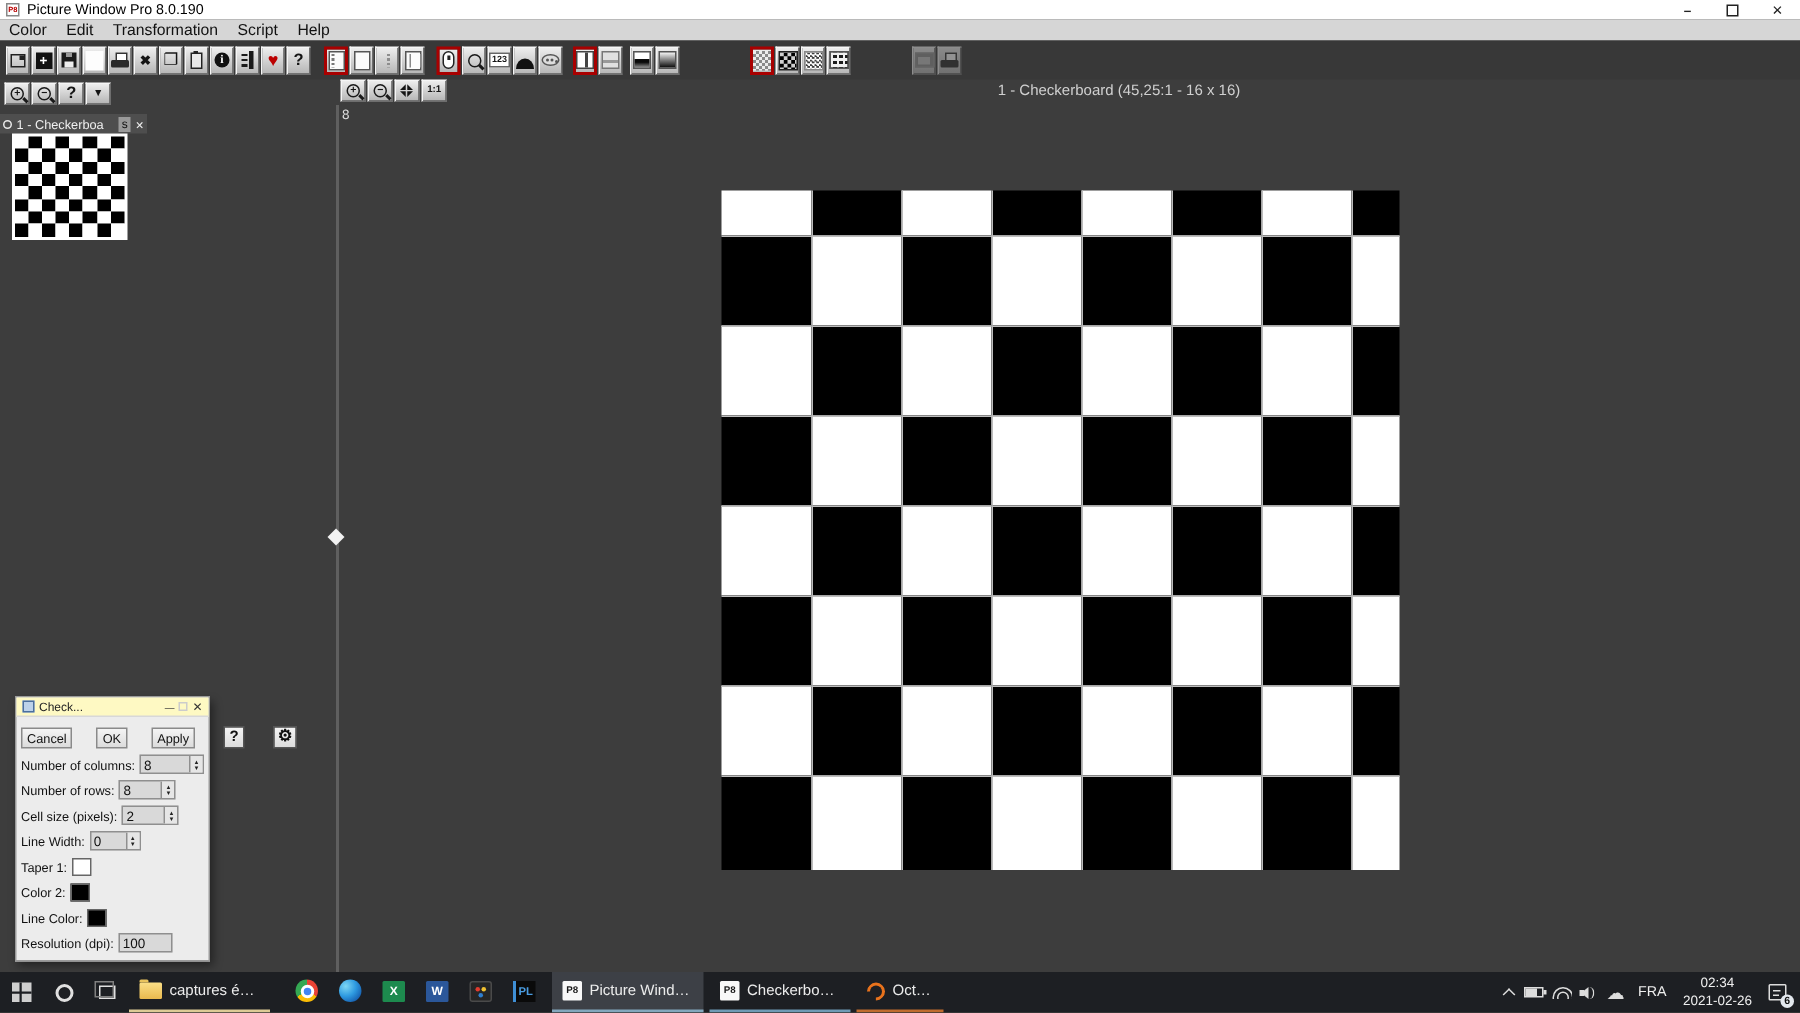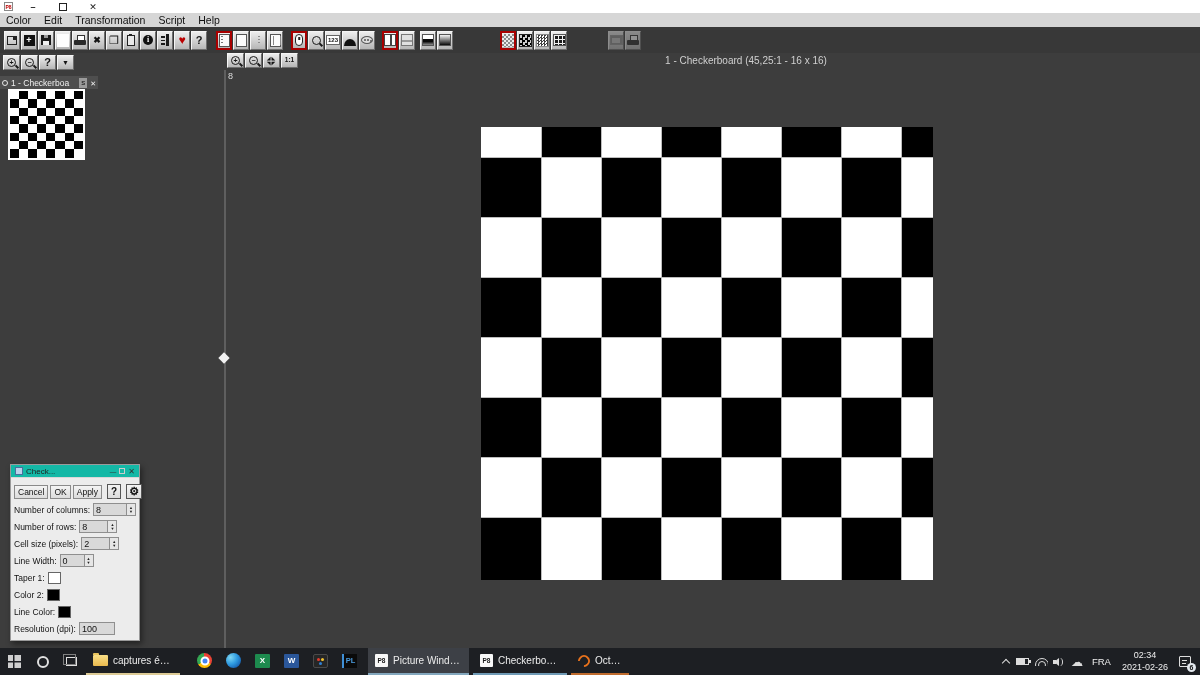--- a/index.html
+++ b/index.html
@@ -96,28 +96,28 @@
   #thumb{position:absolute;top:89px;left:8px;width:77px;height:71px;background:#fff;padding:2px}
   #thumb-grid{width:100%;height:100%;display:flex;flex-direction:column}
 
   
   #canvas-checker{position:absolute;left:481px;top:127px;width:452px;height:453px}
   .crow{display:flex}
   .ccell{flex:none}
 
   
   #dialog{position:absolute;left:10px;top:464px;width:130px;background:#ececec;border:1px solid #9a9a9a;box-shadow:2px 3px 6px rgba(0,0,0,.45);font-size:8.5px}
-  #dialog-titlebar{height:13px;background:#14b8a6;display:flex;align-items:center;gap:3px;padding:0 4px;border-bottom:1px solid #d8d8d8}
+  #dialog-titlebar{height:13px;background:#fef9c3;display:flex;align-items:center;gap:3px;padding:0 4px;border-bottom:1px solid #d8d8d8}
   .dlg-ico{width:8px;height:8px;background:#bcd2ea;border:1px solid #4a6f9e;flex:none}
   #dialog-title{flex:1;font-size:8px;color:#222;white-space:nowrap;overflow:hidden}
   .dlg-min::before{content:"—";font-size:6.5px;color:#333}
   .dlg-max{width:6px;height:6px;border:1px solid #ccc}
   .dlg-close::before{content:"✕";font-size:8px;color:#333}
   #dialog-body{padding:6px 3px 5px}
-  #dialog-buttons{display:flex;gap:2px;align-items:center}
+  #dialog-buttons{display:flex;gap:16px;align-items:center}
   .dbtn{background:linear-gradient(#f4f4f4,#dcdcdc);border:1px solid #8a8a8a;font-size:8.5px;height:14px;padding:0 3px;font-family:inherit;color:#111}
   .dbtn.strong{font-weight:bold;width:16px;height:15px;font-size:10px;border-color:#555;margin-left:3px;display:flex;align-items:center;justify-content:center}
   .ic-gear::before{content:"⚙";font-size:11px;line-height:1}
   .drow{display:flex;align-items:center;margin-top:4px;height:13px}
   .dlabel{white-space:nowrap;margin-right:3px;color:#111}
   .dinput{display:flex;height:13px;border:1px solid #8f8f8f;background:#d9d9d9;align-items:stretch}
   .dval{padding:0 2px;font-size:9px;display:flex;align-items:center}
   .dval{flex:1}
   .spin{width:9px;border-left:1px solid #8f8f8f;display:flex;flex-direction:column;align-items:center;justify-content:center;background:#e6e6e6;font-size:4px;line-height:4px;color:#222}
   .spin::before{content:"▲"}
@@ -171,20 +171,21 @@
   #tray-clock{font-size:9px;line-height:1.3;text-align:center;padding:0 5px;color:#eee}
   #tray-notif{position:relative}
   .ic-notif{width:12px;height:11px;border:1.5px solid #ddd;border-radius:1px;background:linear-gradient(#ddd,#ddd) 2px 2.5px/5px 1px no-repeat,linear-gradient(#ddd,#ddd) 2px 5.5px/4px 1px no-repeat}
   .badge{position:absolute;right:1px;bottom:3px;width:9px;height:9px;border-radius:50%;background:#e3e8ee;color:#111;font-size:7px;font-weight:bold;display:flex;align-items:center;justify-content:center}
 </style>
 </head>
 <body>
 
 <div id="titlebar">
   <span class="appico">P8</span>
+  <span id="title-text">Picture Window Pro 8.0.190</span>
   <span class="wctl wmin"></span>
   <span class="wctl wres"></span>
   <span class="wctl wclose"></span>
 </div>
 
 <div id="menubar">
   <span>Color</span>
   <span>Edit</span>
   <span>Transformation</span>
   <span>Script</span>

